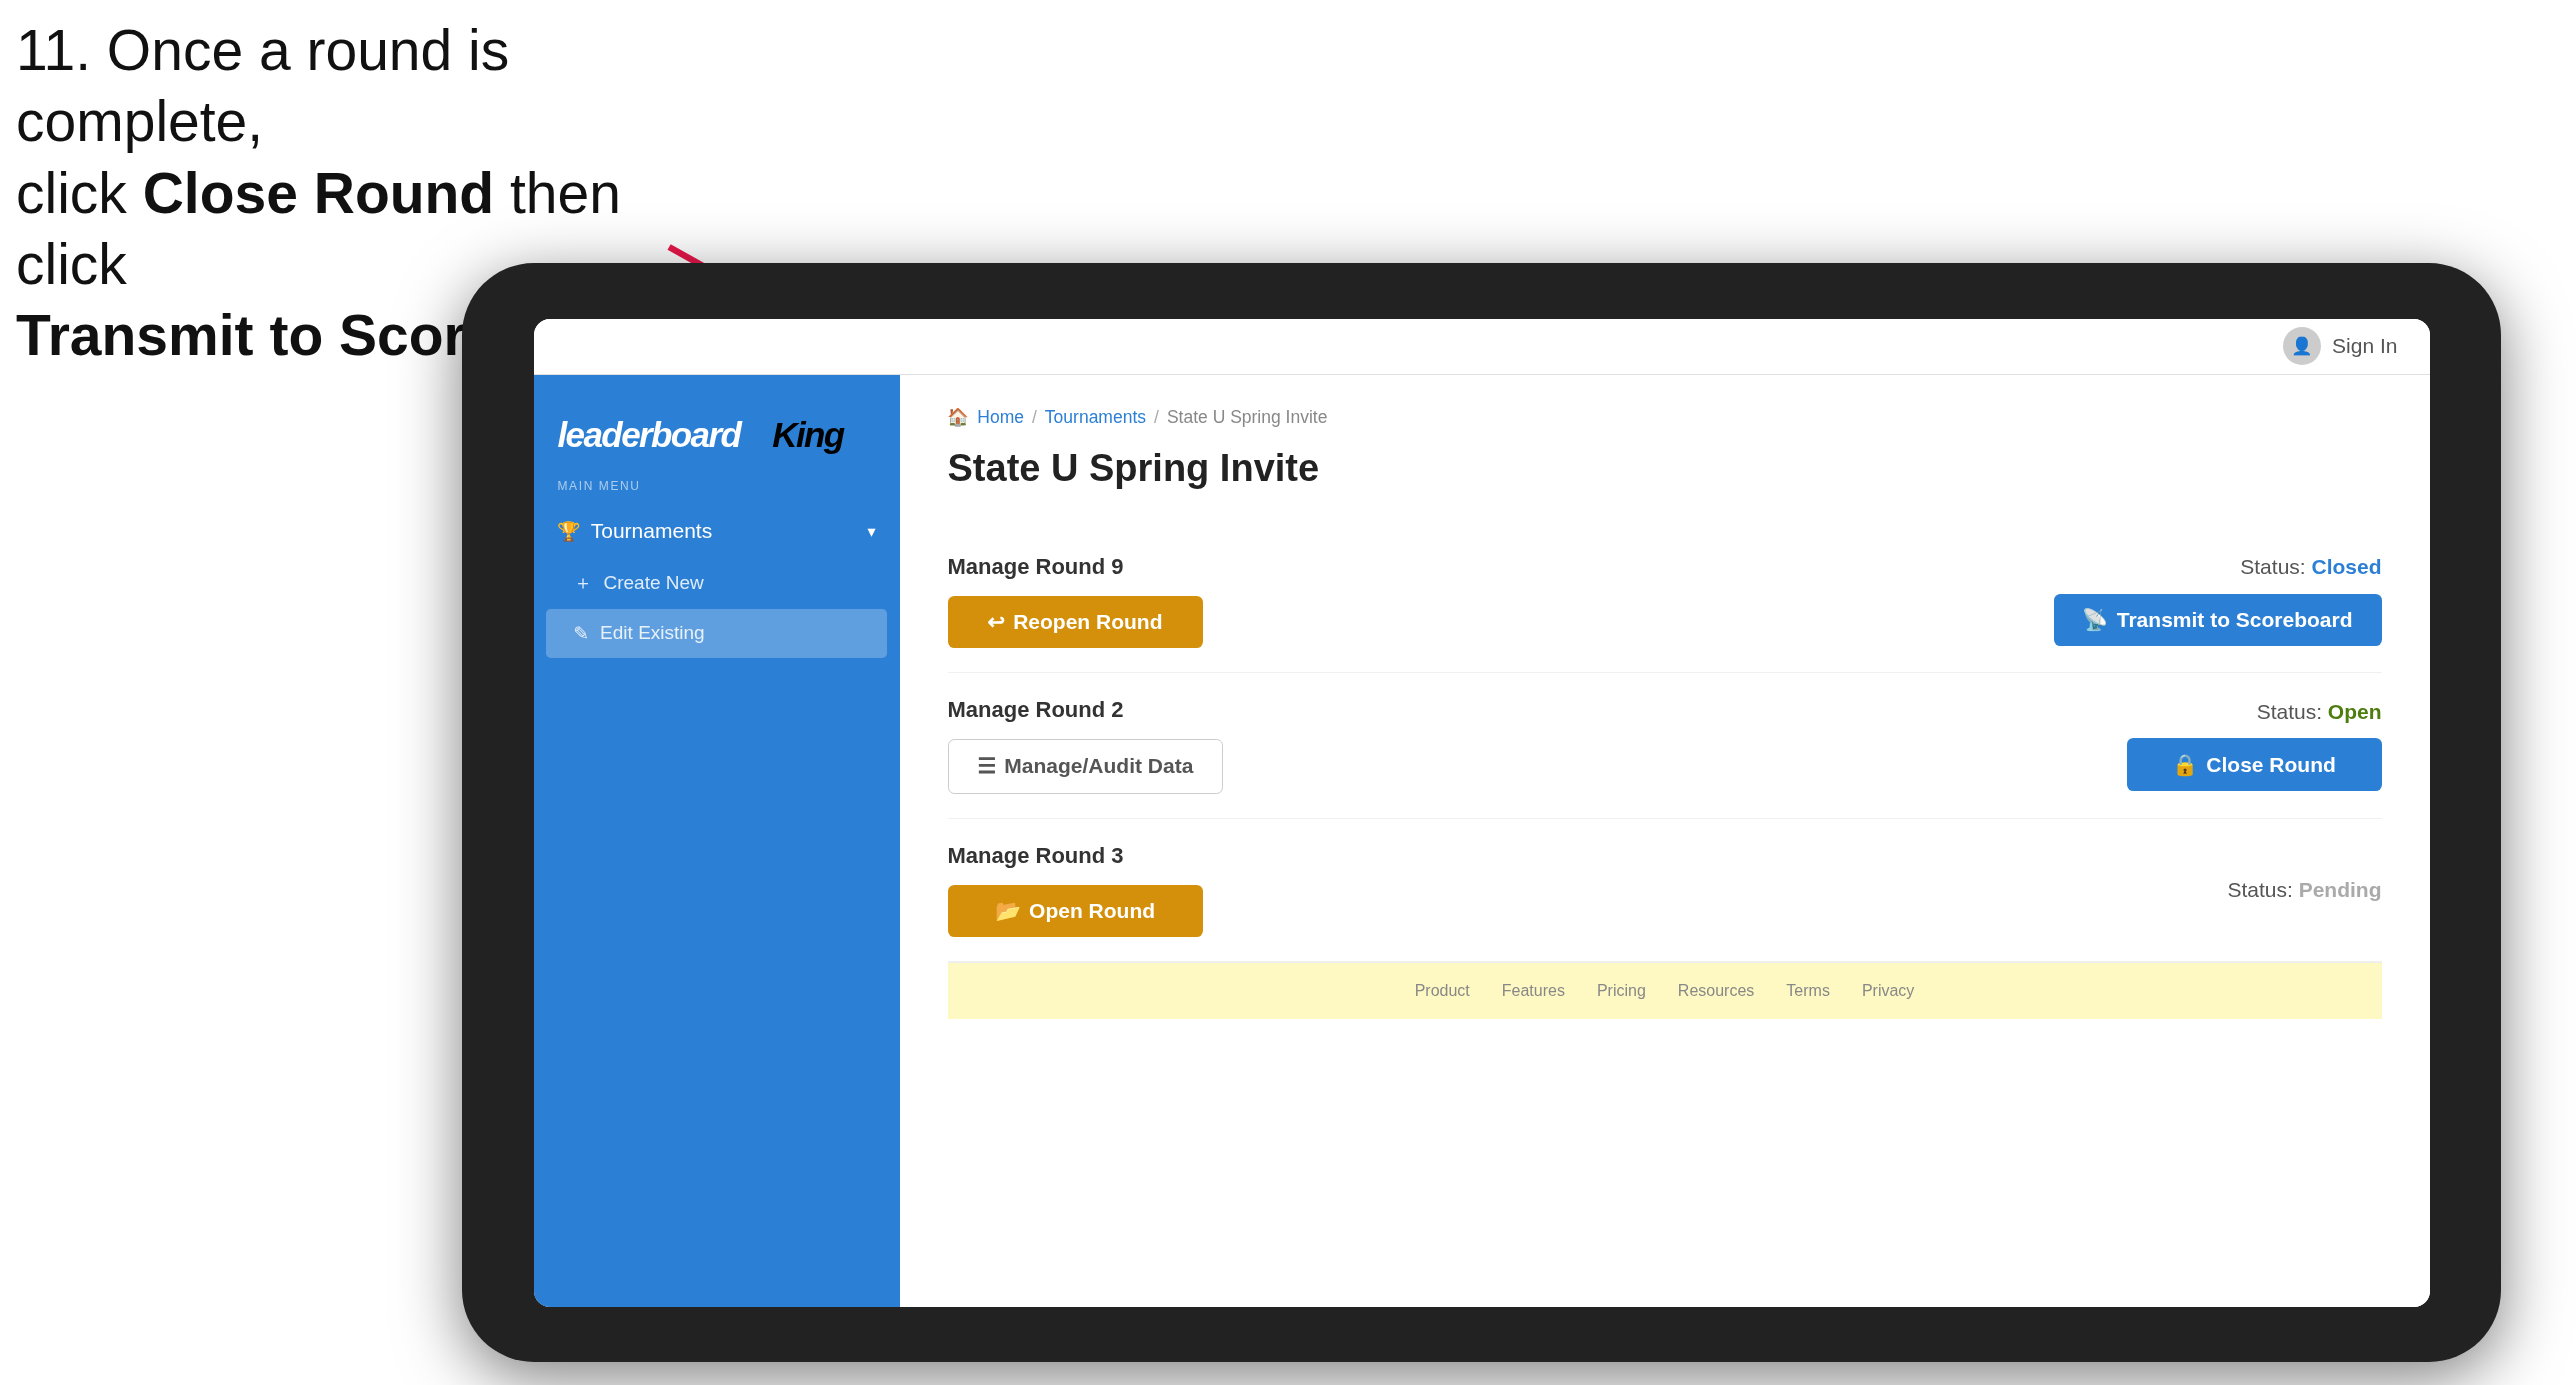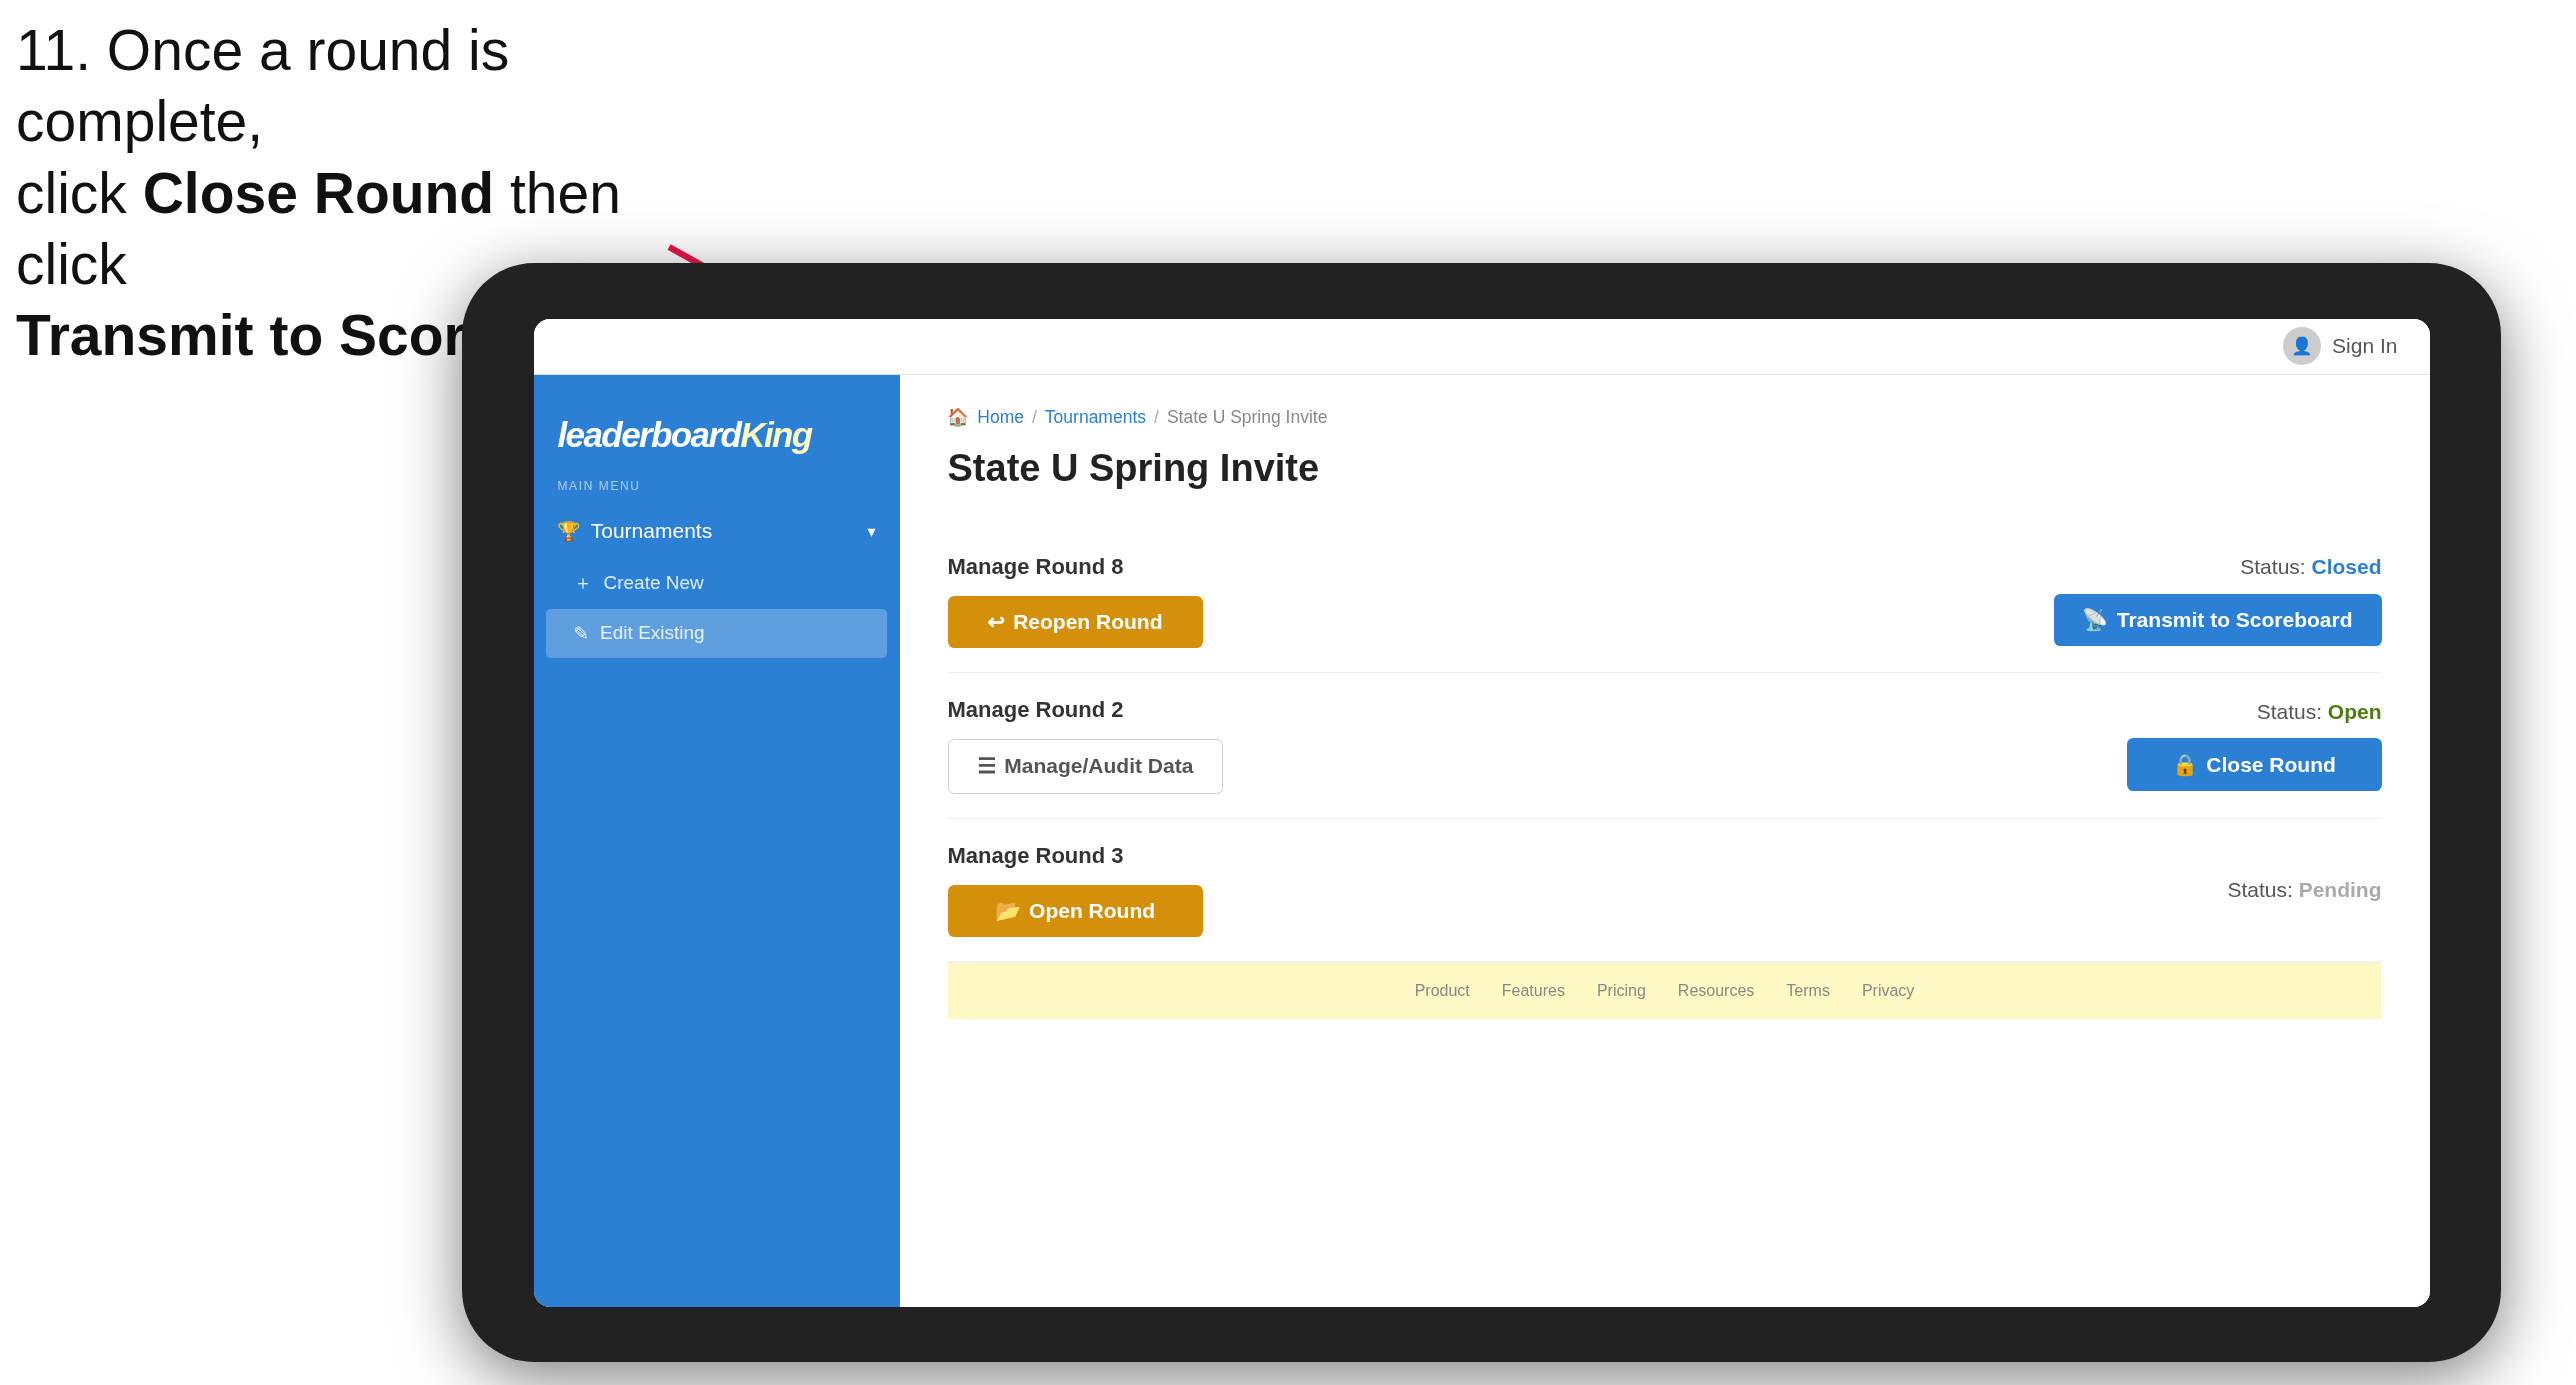--- a/index.html
+++ b/index.html
@@ -109,21 +109,22 @@
       padding: 16px 24px 24px;
     }
     .logo-text {
       font-size: 35px;
       font-weight: 900;
       color: #fff;
       font-style: italic;
       letter-spacing: -1.6px;
     }
     .logo-king {
-      color: #fef9c3;
+      color: #000000;
+      margin-left: 32px;
     }
     .main-menu-label {
       color: rgba(255,255,255,0.6);
       font-size: 12px;
       letter-spacing: 1.6px;
       text-transform: uppercase;
       padding: 0 24px 12.7px;
     }
     .sidebar-item {
       display: flex;
@@ -326,21 +327,21 @@
           <span class="breadcrumb-sep">/</span>
           <a>Tournaments</a>
           <span class="breadcrumb-sep">/</span>
           <span>State U Spring Invite</span>
         </div>
 
         <div class="page-title">State U Spring Invite</div>
 
         <div class="round-section">
           <div class="round-left">
-            <div class="round-title">Manage Round 8</div>
+            <div class="round-title">Manage Round 9</div>
             <button class="btn btn-gold">
               <span>↩</span>
               <span>Reopen Round</span>
             </button>
           </div>
           <div class="round-right">
             <div class="status-text">
               Status: <span class="status-closed">Closed</span>
             </div>
             <button class="btn btn-blue">

